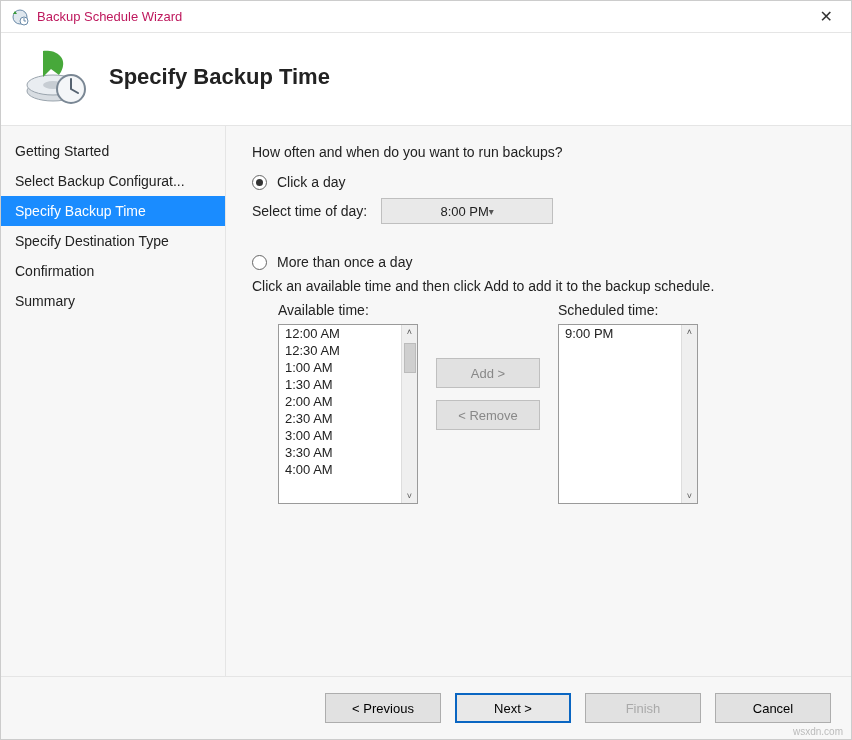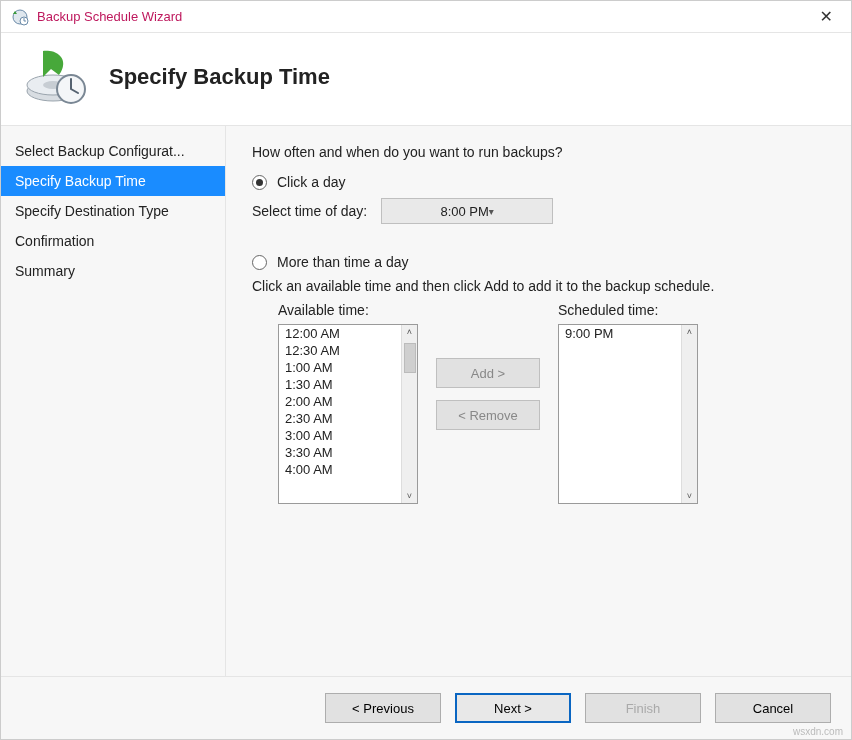--- a/index.html
+++ b/index.html
@@ -72,20 +72,21 @@
         <path d="M22 4 C22 4 34 2 40 10 C46 18 38 28 38 28 L30 22 L22 30 L22 4 Z" fill="#47a83a"></path>
         <circle cx="50" cy="42" r="14" fill="#f4f6f8" stroke="#7a8794" stroke-width="2"></circle>
         <path d="M50 32 v10 l7 4" stroke="#556270" stroke-width="2" fill="none" stroke-linecap="round"></path>
       </svg>
     </span>
     <span class="header-title">Specify Backup Time</span>
   </div>
 
   <div class="body">
     <div class="sidebar">
+      <div class="nav-item">Getting Started</div>
       <div class="nav-item">Select Backup Configurat...</div>
       <div class="nav-item active">Specify Backup Time</div>
       <div class="nav-item">Specify Destination Type</div>
       <div class="nav-item">Confirmation</div>
       <div class="nav-item">Summary</div>
     </div>
 
     <div class="content">
       <div class="question">How often and when do you want to run backups?</div>
 
@@ -96,21 +97,21 @@
       <div class="indent time-select-row">
         <span class="time-select-label">Select time of day:</span>
         <div class="dropdown">
           <span>8:00 PM</span>
           <span class="chev">▾</span>
         </div>
       </div>
 
       <div class="radio-row">
         <span class="radio"></span>
-        <span>More than time a day</span>
+        <span>More than once a day</span>
       </div>
       <div class="indent instr">Click an available time and then click Add to add it to the backup schedule.</div>
 
       <div class="indent lists-row">
         <div class="list-col">
           <span class="list-label">Available time:</span>
           <div class="listbox">
             <div class="items">
               <div class="item">12:00 AM</div>
               <div class="item">12:30 AM</div>

